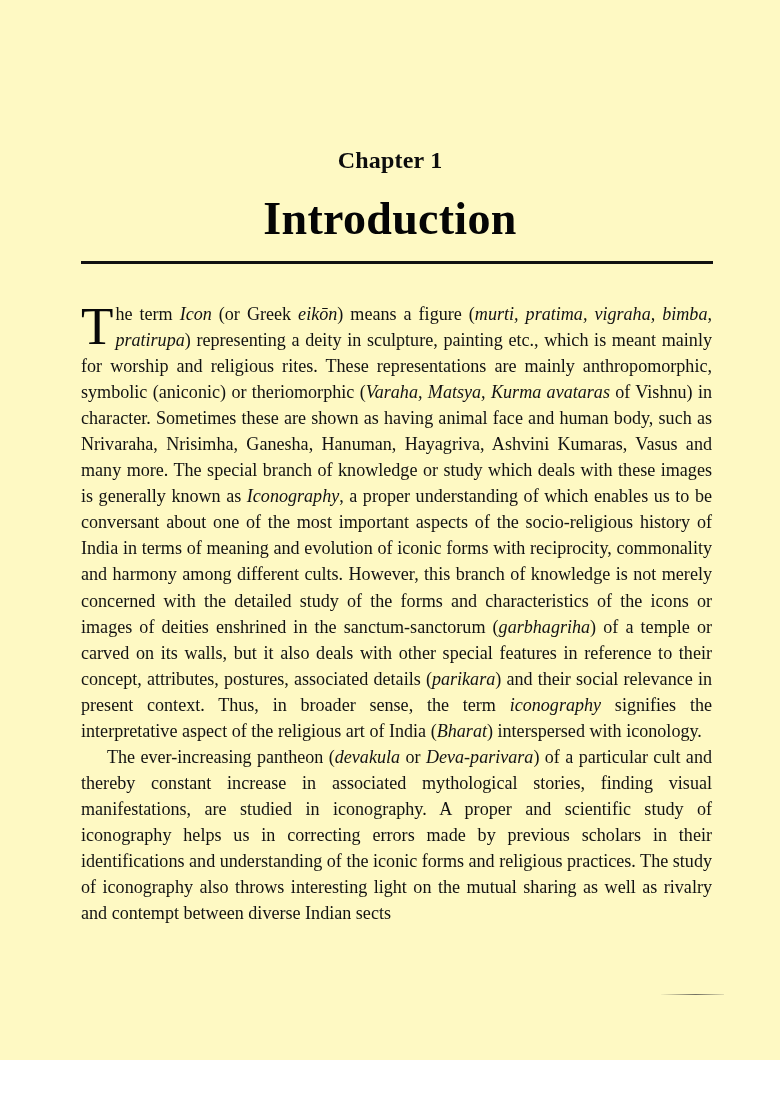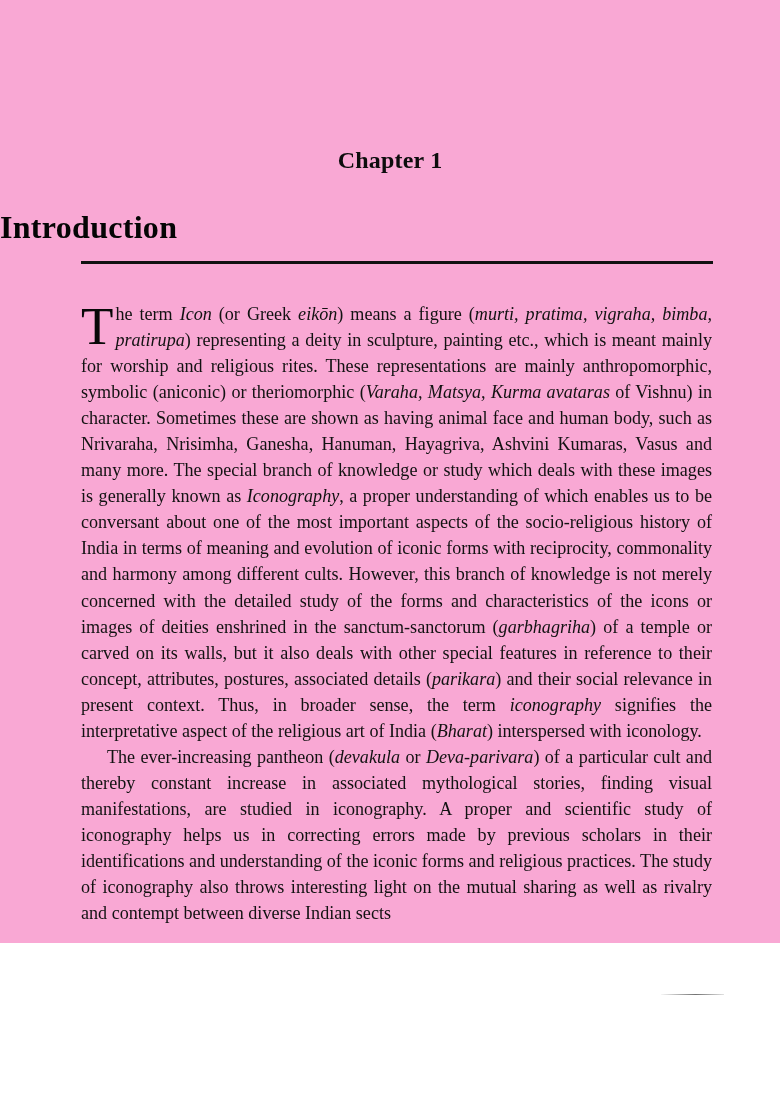--- a/index.html
+++ b/index.html
@@ -13,44 +13,44 @@
     font-family: "Liberation Serif", "DejaVu Serif", serif;
     color: #111111;
     overflow: hidden;
     position: relative;
   }
 
   .page {
     position: absolute;
     inset: 0;
     width: 780px;
-    height: 943px;
-    background: #f9a8d4;
+    height: 1060px;
+    background: #fef9c3;
   }
 
   
   .chapter-label {
     position: absolute;
     top: 147px;
     left: 0;
     width: 780px;
     text-align: center;
     font-size: 24px;
     font-weight: bold;
     letter-spacing: 0.2px;
     color: #0d0d0d;
   }
 
   .chapter-title {
     position: absolute;
-    top: 209px;
+    top: 192px;
     left: 0;
     width: 780px;
-    text-align: left;
-    font-size: 32px;
+    text-align: center;
+    font-size: 46px;
     font-weight: bold;
     letter-spacing: 0.3px;
     color: #050505;
   }
 
   .title-rule {
     position: absolute;
     top: 261px;
     left: 81px;
     width: 632px;

